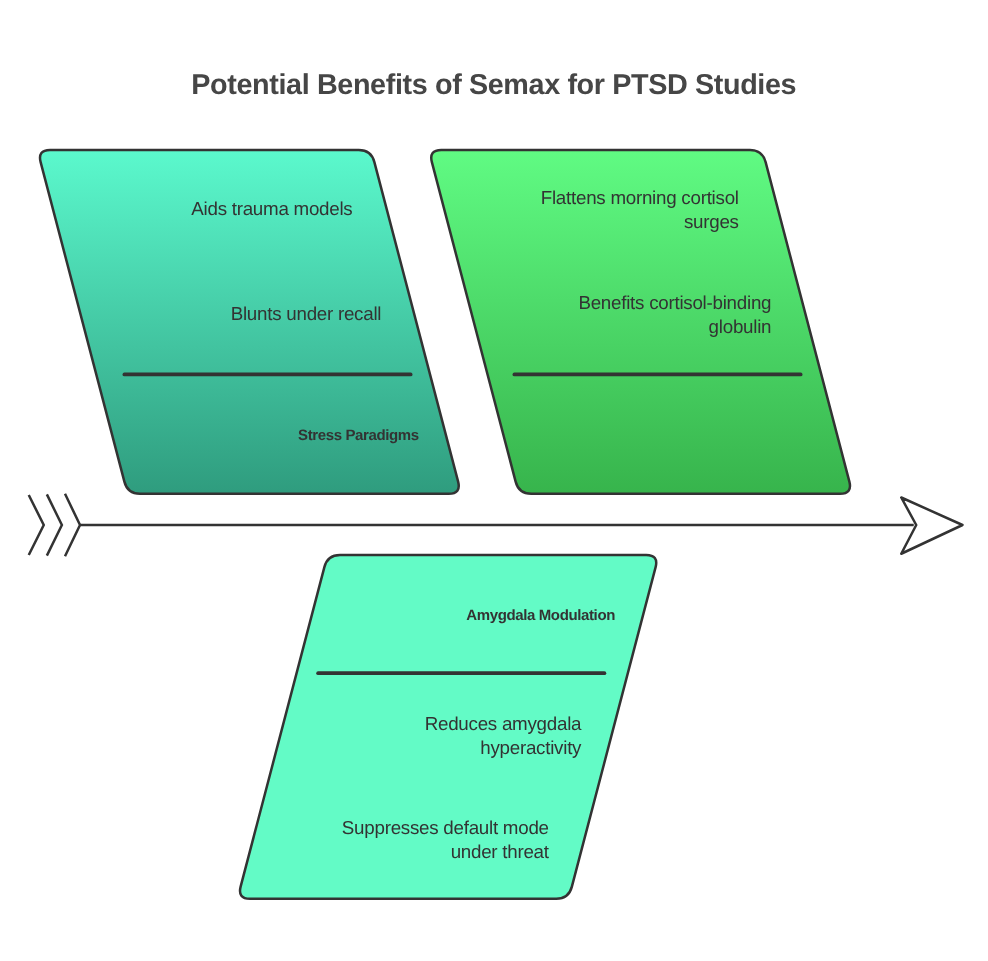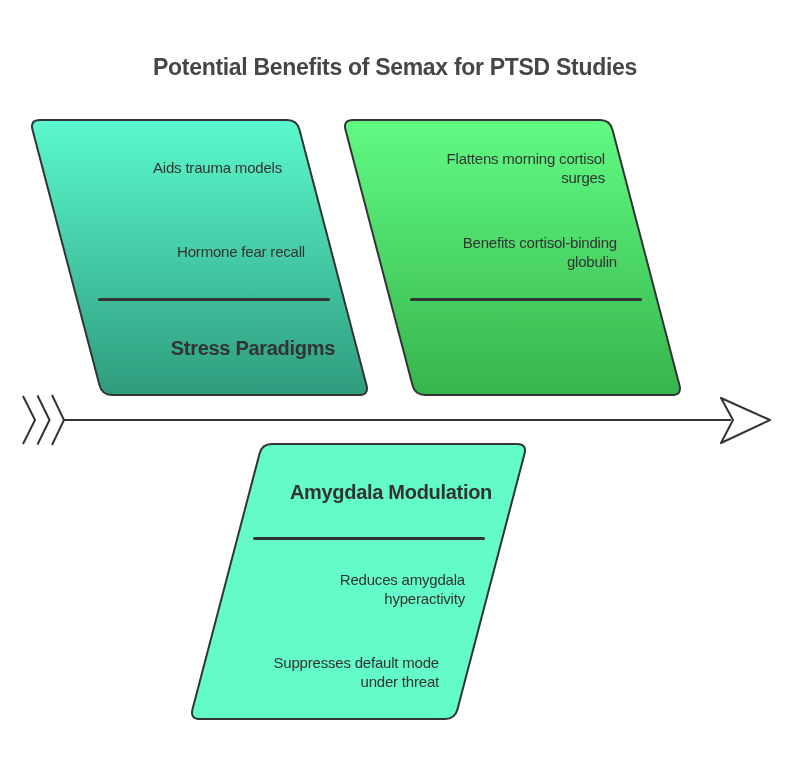--- a/index.html
+++ b/index.html
@@ -21,39 +21,39 @@
   .item{
     position:absolute;
     font-size:15px;line-height:19px;
     letter-spacing:-0.2px;
     color:#333333;
     text-align:right;
     white-space:pre-line;
   }
   .label{
     position:absolute;
-    font-size:20px;line-height:26px;font-weight:bold;
+    font-size:12px;line-height:26px;font-weight:bold;
     letter-spacing:-0.3px;
     color:#333333;
     text-align:right;
     white-space:nowrap;
   }
   .sep{
     position:absolute;
     height:2.5px;width:232px;
     background:#333333;
     border-radius:2px;
   }
   
   .c1-i1{top:158px;right:508px;}
   .c1-i2{top:242px;right:485px;}
   .c1-sep{left:98px;top:298px;}
   .c1-label{top:335px;right:455px;}
   
-  .c2-i1{top:149px;right:185px;margin-left:11px;}
+  .c2-i1{top:149px;right:199px;margin-left:11px;}
   .c2-i2{top:233px;right:173px;}
   .c2-sep{left:410px;top:298px;}
   .c2-label{top:335px;right:143px;}
   
   .c3-label{top:479px;right:298px;}
   .c3-sep{left:253px;top:537px;}
   .c3-i1{top:570px;right:325px;text-align:right;}
   .c3-i2{top:653px;right:351px;}
 </style>
 </head>
@@ -82,21 +82,21 @@
     <line x1="63.5" y1="420" x2="731" y2="420" stroke="#333333" stroke-width="2"></line>
 
     <path d="M23,396 L35,420 L23,444 M37.5,395.5 L49.5,420 L37.5,444.5 M52,395 L64,420 L52,445" fill="none" stroke="#333333" stroke-width="2" stroke-linejoin="miter"></path>
 
     <path d="M721,398 L770,420 L721,443 L733,420 Z" stroke="#333333" stroke-width="2" stroke-linejoin="round" fill="#ffffff"></path>
   </svg>
 
   <div class="title">Potential Benefits of Semax for PTSD Studies</div>
 
   <div class="item c1-i1">Aids trauma models</div>
-  <div class="item c1-i2">Hormone fear recall</div>
+  <div class="item c1-i2">Blunts under recall</div>
   <div class="sep c1-sep"></div>
   <div class="label c1-label">Stress Paradigms</div>
 
   <div class="item c2-i1">Flattens morning cortisol
 surges</div>
   <div class="item c2-i2">Benefits cortisol-binding
 globulin</div>
   <div class="sep c2-sep"></div>
 
   <div class="label c3-label">Amygdala Modulation</div>

